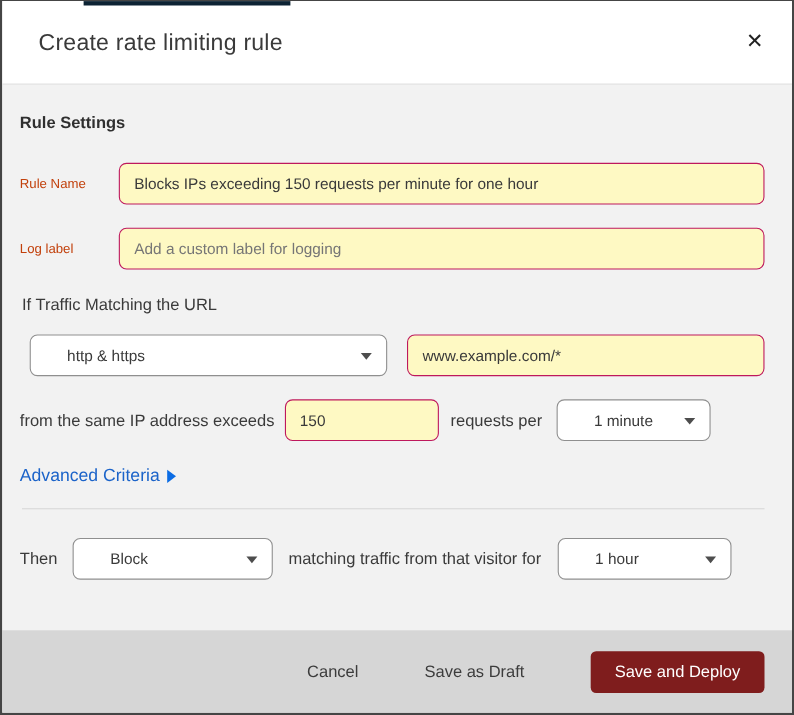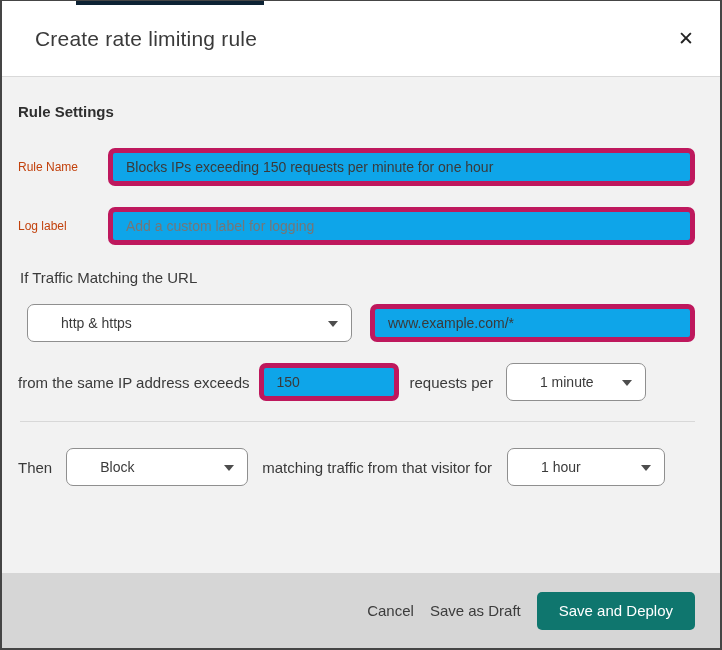--- a/index.html
+++ b/index.html
@@ -52,22 +52,22 @@
   .section-heading {
     font-size: 15px; font-weight: 700; color: #2f2f2f;
     margin-bottom: 28px;
   }
   .row { display: flex; align-items: center; }
   .field-row { margin-bottom: 21px; }
   .field-label {
     flex: 0 0 90px; font-size: 12px; color: #c2410c;
   }
   .text-input {
-    height: 38px; background: #0ea5e9;
-    border: 5px solid #be185d; border-radius: 7px;
+    height: 38px; background: #fef9c3;
+    border: 1px solid #be185d; border-radius: 7px;
     padding: 0 13px; font-size: 14px; color: #3a3a3a;
     font-family: "Liberation Sans", sans-serif;
     outline: none; width: 100%;
   }
   .text-input::placeholder { color: #767676; opacity: 1; }
   .grow { flex: 1 1 auto; }
   .intro-text { margin: 24px 0 18px 2px; font-size: 15px; color: #3a3a3a; }
   
   .select {
     position: relative;
@@ -114,29 +114,29 @@
   .then-row { margin-top: 26px; }
   .then-label { margin-right: 14px; }
   .action-select { width: 182px; margin-right: 14px; }
   .match-text { margin-right: 15px; }
   .duration-select { width: 158px; }
   
   .footer {
     flex: 0 0 75px;
     background: #d6d6d6;
     display: flex; align-items: center; justify-content: flex-end;
-    padding-right: 25px; gap: 16px;
+    padding-right: 25px; gap: 60px;
   }
   .text-btn {
     background: none; border: none; cursor: pointer;
     font-size: 15px; color: #3c3c3c;
     font-family: "Liberation Sans", sans-serif;
   }
   .primary-btn {
-    background: #0f766e; color: #ffffff;
+    background: #7f1d1d; color: #ffffff;
     border: none; border-radius: 5px; cursor: pointer;
     height: 38px; padding: 0 22px;
     font-size: 15px; font-family: "Liberation Sans", sans-serif;
   }
 </style>
 </head>
 <body>
 
 <div class="dialog">
   <div class="top-strip"></div>
@@ -172,20 +172,24 @@
     <div class="row threshold-row">
       <span class="inline-text">from the same IP address exceeds</span>
       <input class="text-input requests-input" type="text" value="150" style="">
       <span class="inline-text">requests per</span>
       <div class="select period-select">
         <span>1 minute</span>
         <span class="caret-down"></span>
       </div>
     </div>
 
+    <a class="advanced-link">
+      <span>Advanced Criteria</span>
+      <span class="caret-right"></span>
+    </a>
 
     <div class="divider"></div>
 
     <div class="row then-row">
       <span class="inline-text then-label">Then</span>
       <div class="select action-select">
         <span>Block</span>
         <span class="caret-down"></span>
       </div>
       <span class="inline-text match-text">matching traffic from that visitor for</span>

